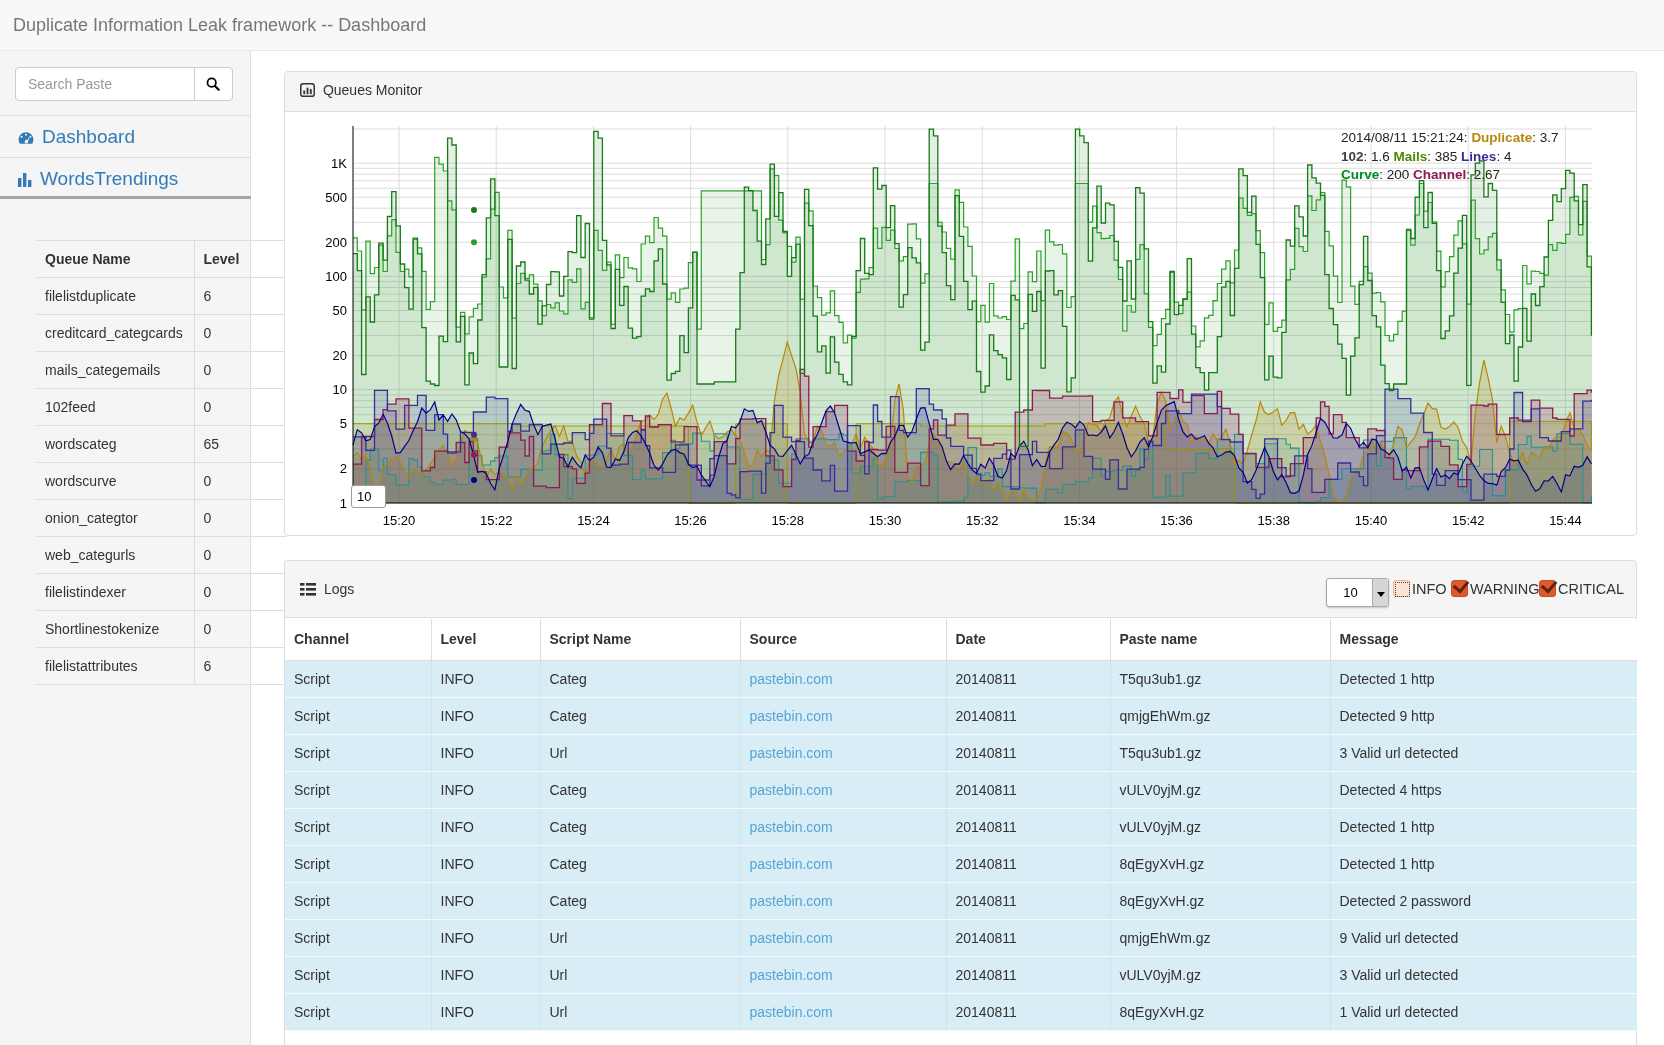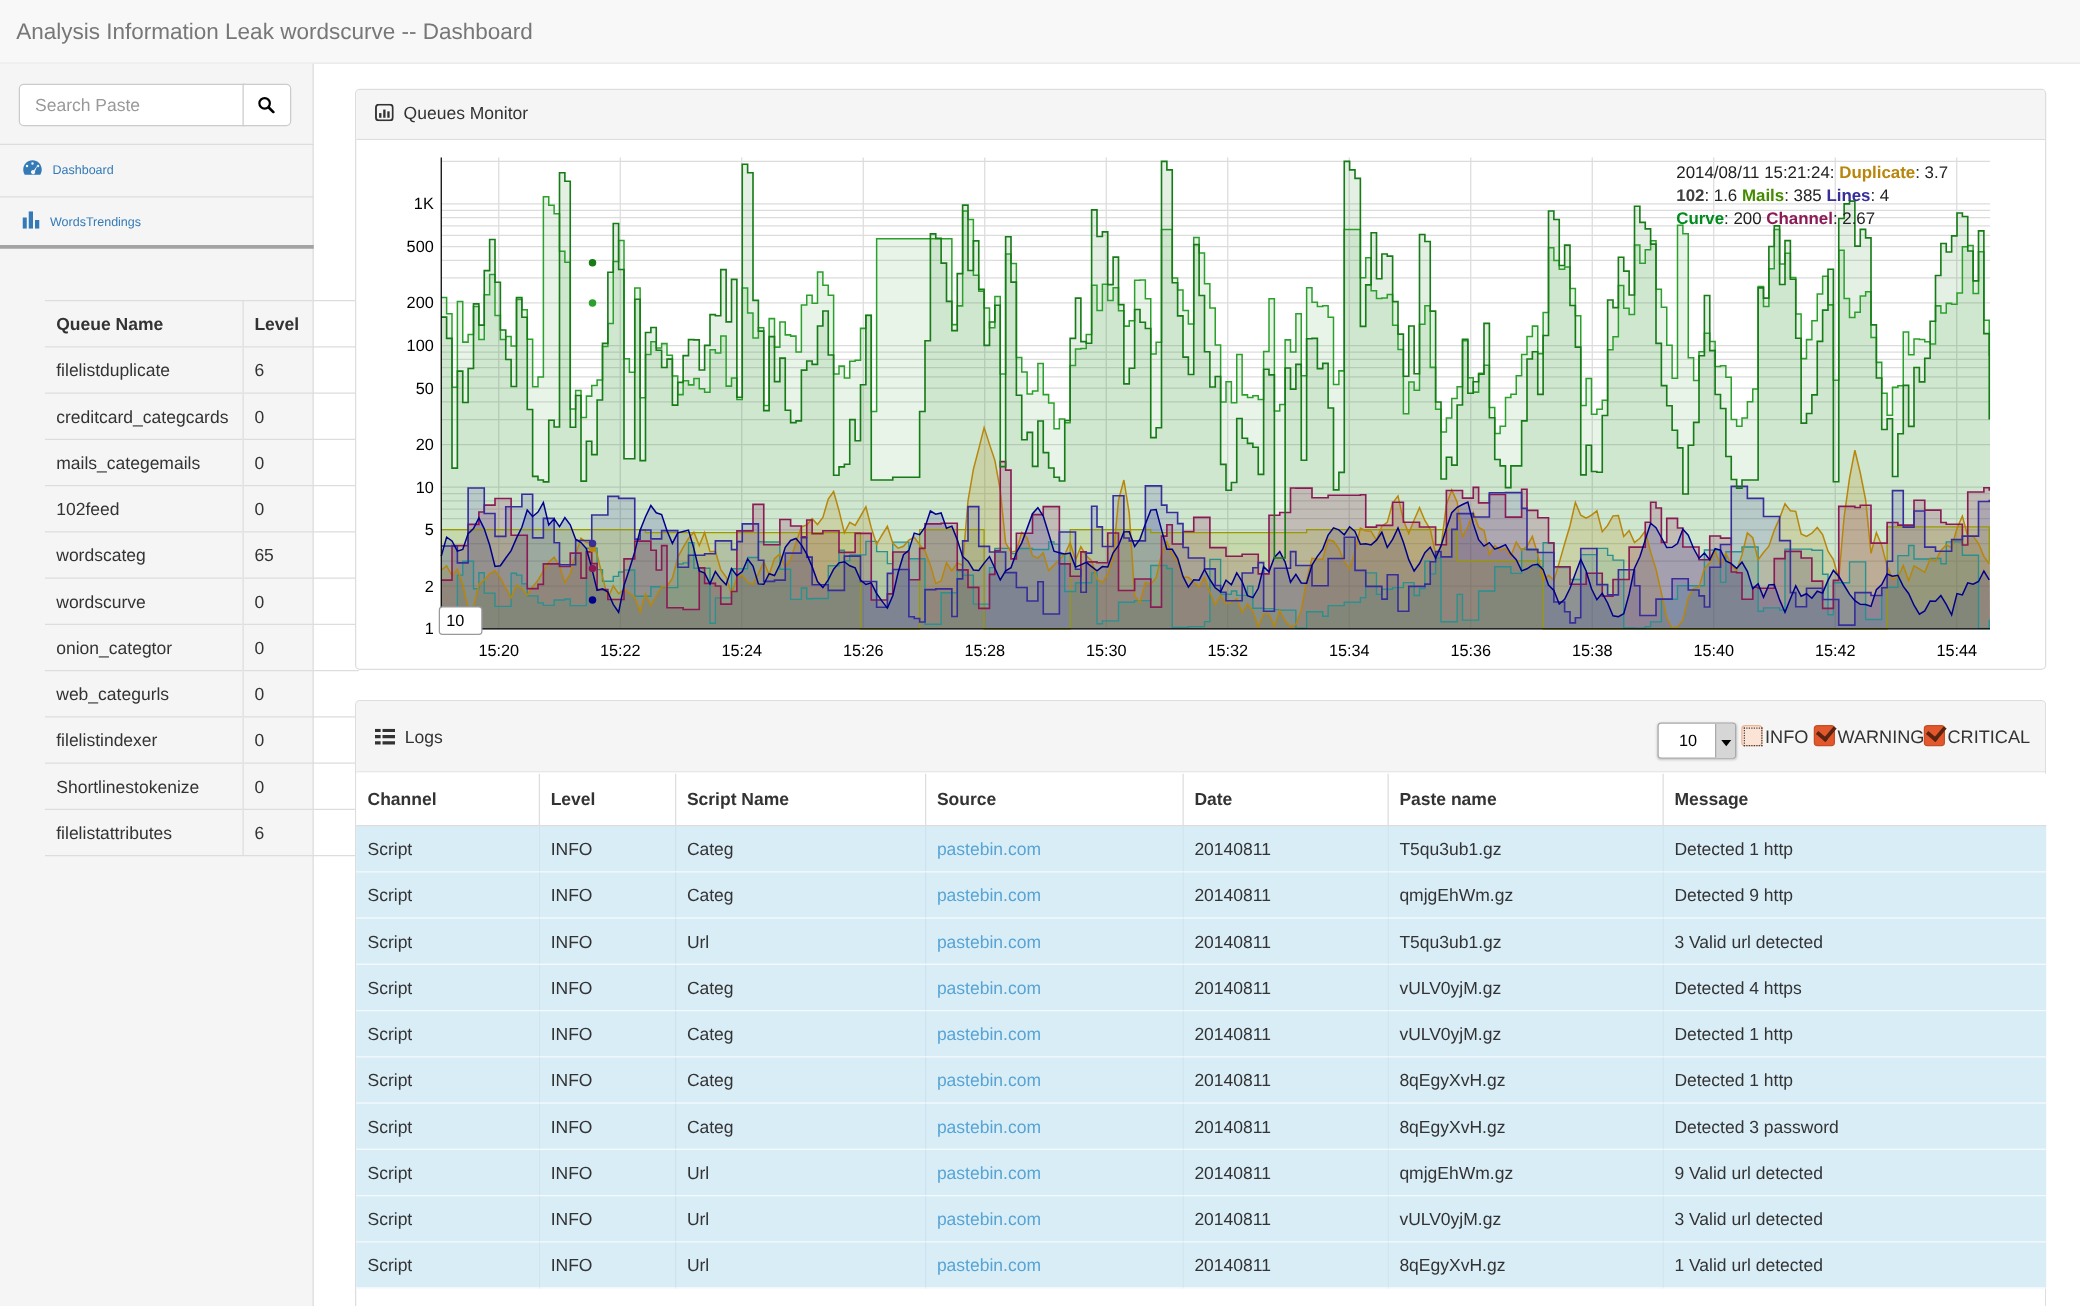--- a/index.html
+++ b/index.html
@@ -4,21 +4,21 @@
 * { box-sizing: border-box; margin: 0; padding: 0; }
 html,body { width:1664px; height:1045px; background:#fff; font-family:"Liberation Sans",sans-serif; font-size:14px; color:#333; overflow:hidden; position:relative; }
 .navbar { position:absolute; left:0; top:0; width:1664px; height:51px; background:#f8f8f8; border-bottom:1px solid #e7e7e7; }
 .navbar .brand { position:absolute; left:13px; top:14px; font-size:18px; color:#777; line-height:22px; }
 .sidebar { position:absolute; left:0; top:51px; width:251px; height:994px; background:#f5f5f5; border-right:1px solid #ddd; }
 .sgroup { position:absolute; left:15px; top:16px; width:218px; height:34px; }
 .sgroup input { position:absolute; left:0; top:0; width:181px; height:34px; border:1px solid #ccc; border-radius:4px 0 0 4px; padding:6px 12px; font-size:14px; font-family:"Liberation Sans",sans-serif; color:#555; background:#fff; outline:none; }
 .sgroup input::placeholder { color:#999; opacity:1; }
 .sgroup .btn { position:absolute; right:0; top:0; width:39px; height:34px; background:#fff; border:1px solid #ccc; border-radius:0 4px 4px 0; }
 .navlist { position:absolute; left:0; top:64px; width:251px; }
-.navlist .item { display:block; height:42px; line-height:41px; border-top:1px solid #ddd; padding-left:18px; color:#337ab7; font-size:10px; text-decoration:none; }
+.navlist .item { display:block; height:42px; line-height:41px; border-top:1px solid #ddd; padding-left:18px; color:#337ab7; font-size:19px; text-decoration:none; }
 .navlist .item:last-child { border-bottom:3px solid #a3a3a3; }
 .navlist .icon { display:inline-block; vertical-align:-2px; margin-right:8px; }
 .qtable { position:absolute; left:0; top:189px; width:251px; border-collapse:collapse; font-size:14px;margin-left:36px; }
 .qtable th, .qtable td { text-align:left; padding:9px 8px 9px 9px; border-top:1px solid #ddd; height:37px; }
 .qtable th:first-child, .qtable td:first-child { width:158px; border-right:1px solid #ddd; }
 .qtable tr:last-child td { border-bottom:1px solid #ddd; }
 .main { position:absolute; left:284px; top:51px; }
 .panel { position:absolute; background:#fff; border:1px solid #ddd; border-radius:4px; }
 .panel-heading { background:#f5f5f5; border-bottom:1px solid #ddd; border-radius:3px 3px 0 0; padding:10px 15px; font-size:14px; color:#333; }
 #p1 { left:0; top:20px; width:1353px; height:465px; }
@@ -43,21 +43,21 @@
 .ltable { position:absolute; left:0; top:58px; width:1352px; border-collapse:collapse; font-size:14px; }
 .ltable th { text-align:left; font-weight:bold; padding:10px 8px 10px 9px; border-right:1px solid #ddd; border-bottom:1px solid #ddd; height:41px; background:#fff; }
 .ltable th:last-child { border-right:0; }
 .ltable td { background:#d9edf7; padding:9px 8px 9px 9px; height:37px; border-right:1px solid #cde3ee; border-bottom:1px solid #f3f9fc; }
 .ltable td:last-child { border-right:0; }
 .ltable a { color:#57a4d4; text-decoration:none; }
 .c1 { width:146px; } .c2 { width:109px; } .c3 { width:200px; } .c4 { width:206px; } .c5 { width:164px; } .c6 { width:220px; } .c7 { width:307px; }
 </style></head>
 <body>
 <div class="navbar">
-    <span class="brand">Analysis Information Leak wordscurve -- Dashboard</span>
+    <span class="brand">Duplicate Information Leak framework -- Dashboard</span>
   </div>
 <div class="sidebar">
   <div class="sgroup">
       <input placeholder="Search Paste" style="">
       <span class="btn">
         <svg width="14" height="14" viewBox="0 0 16 16" style="position:absolute;left:11px;top:9px">
           <circle cx="6.5" cy="6.5" r="4.8" fill="none" stroke="#000" stroke-width="2"></circle>
           <line x1="10.5" y1="10.5" x2="14.5" y2="14.5" stroke="#000" stroke-width="2.4" stroke-linecap="round"></line>
         </svg>
       </span>
@@ -322,21 +322,21 @@
             <td>8qEgyXvH.gz</td>
             <td>Detected 1 http</td>
           </tr>
 <tr>
             <td>Script</td>
             <td>INFO</td>
             <td>Categ</td>
             <td><a>pastebin.com</a></td>
             <td>20140811</td>
             <td>8qEgyXvH.gz</td>
-            <td>Detected 3 password</td>
+            <td>Detected 2 password</td>
           </tr>
 <tr>
             <td>Script</td>
             <td>INFO</td>
             <td>Url</td>
             <td><a>pastebin.com</a></td>
             <td>20140811</td>
             <td>qmjgEhWm.gz</td>
             <td>9 Valid url detected</td>
           </tr>

